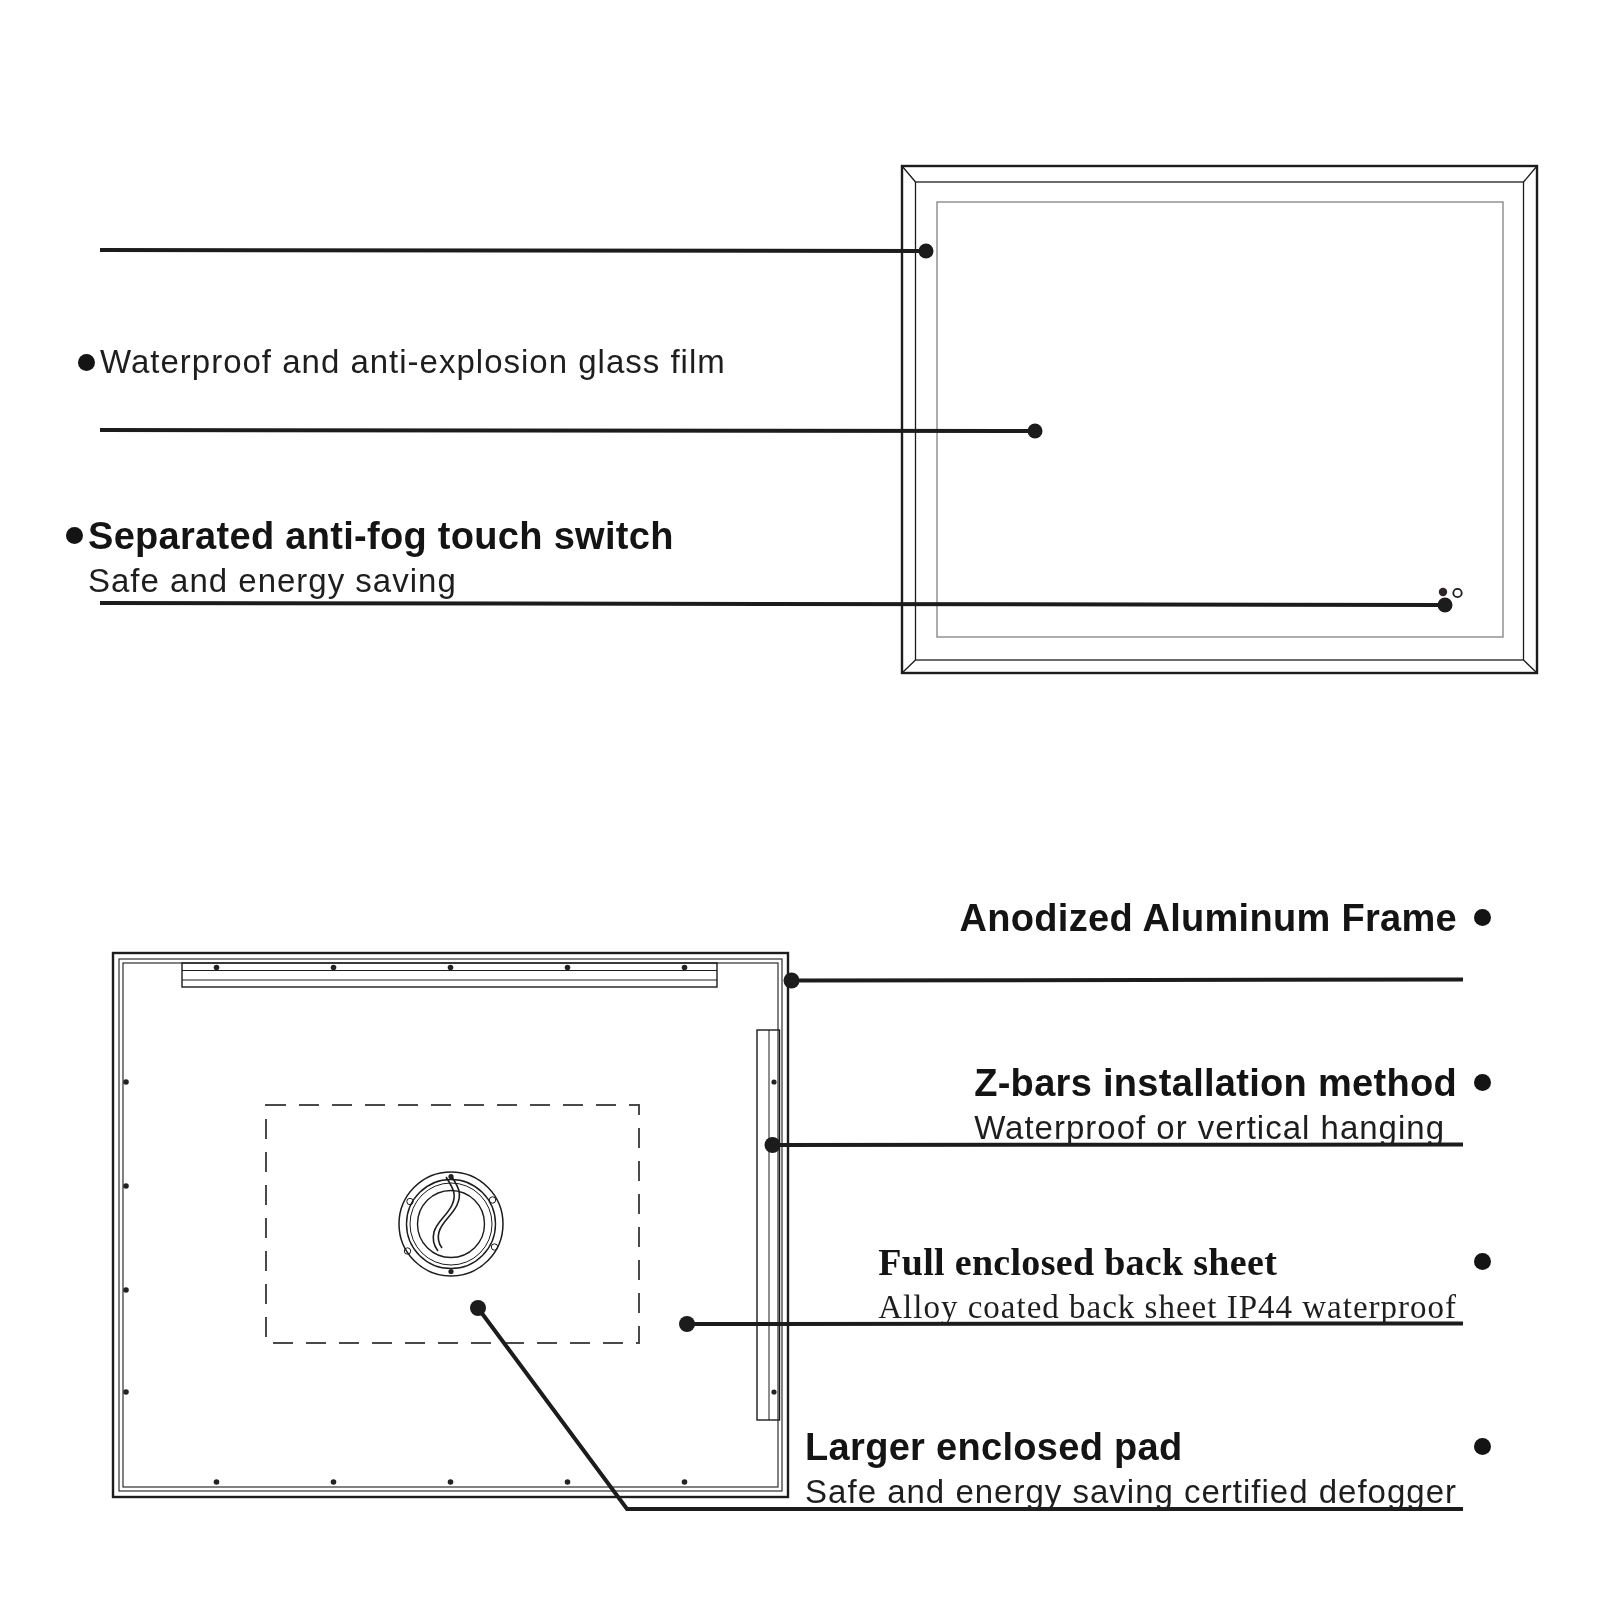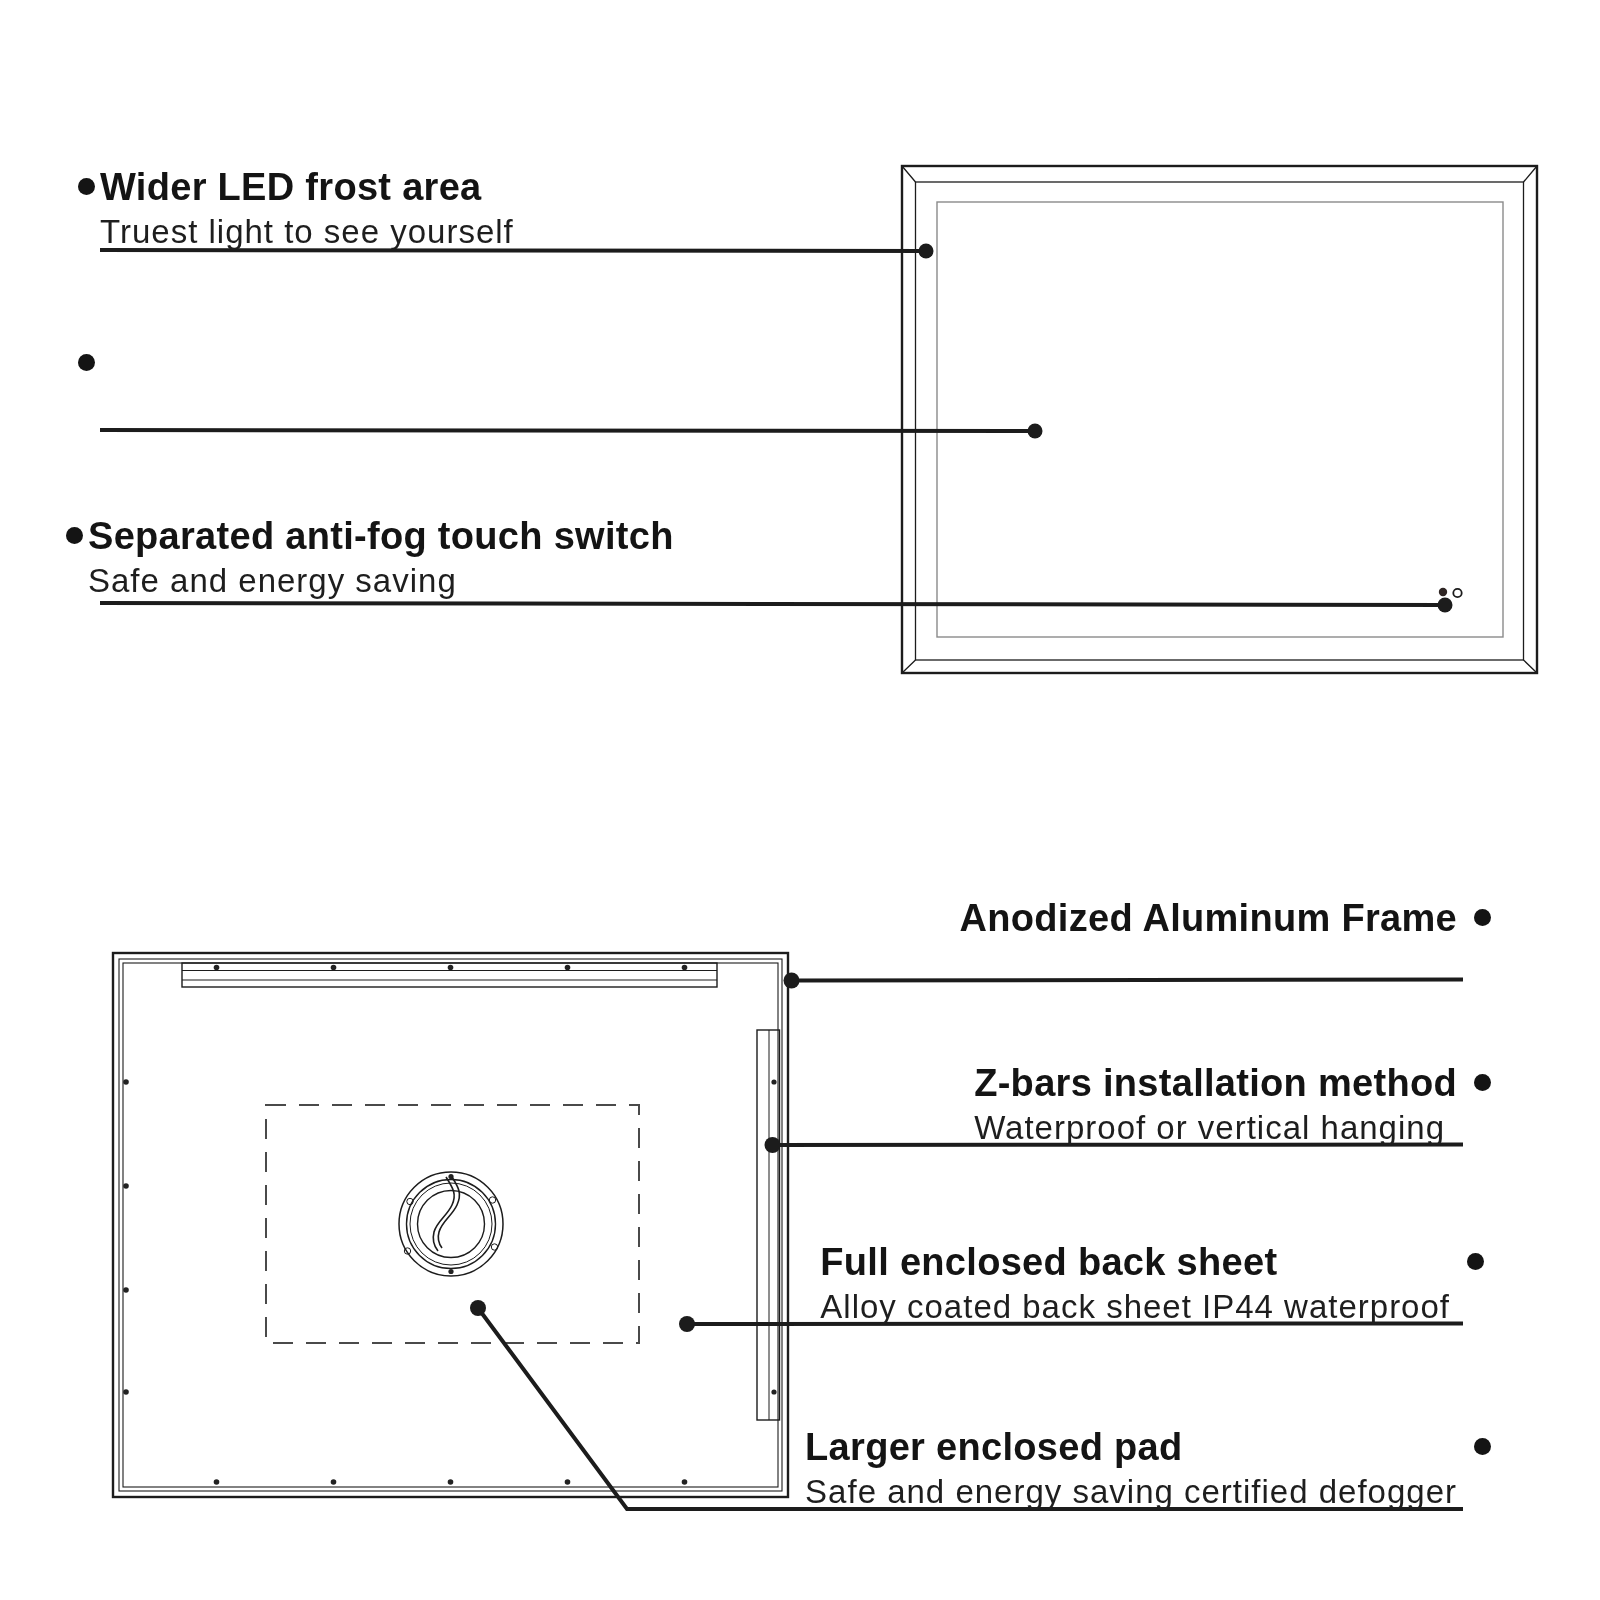--- a/index.html
+++ b/index.html
@@ -20,21 +20,21 @@
     position:absolute;width:17px;height:17px;border-radius:50%;background:#141414;top:14px;
   }
   .callout.left  .bullet{left:-22px;}
   .callout.right .bullet{right:-34px;}
   
   #c-l1{left:100px;top:164px;}
   #c-l2{left:100px;top:340px;}
   #c-l3{left:88px;top:513px;}
   #c-r1{right:143px;top:895px;}
   #c-r2{right:143px;top:1060px;}
-  #c-r3{right:150px;top:1239px;}
+  #c-r3{right:143px;top:1239px;font-family:Liberation Serif, serif;}
   #c-r4{right:143px;top:1424px;}
 </style>
 </head>
 <body>
 
 <div class="canvas">
 
   <svg class="linework" width="1600" height="1600" viewBox="0 0 1600 1600">
 
     <g fill="none" stroke="#1c1c1c">
@@ -121,28 +121,24 @@
       <circle cx="791.5" cy="980.5" r="8" stroke="none"></circle>
       <line x1="772.5" y1="1145" x2="1463" y2="1144.5"></line>
       <circle cx="772.5" cy="1145" r="8" stroke="none"></circle>
       <line x1="687" y1="1324" x2="1463" y2="1323.5"></line>
       <circle cx="687" cy="1324" r="8" stroke="none"></circle>
       <polyline fill="none" points="478,1308 627,1509 1463,1509"></polyline>
       <circle cx="478" cy="1308" r="8" stroke="none"></circle>
     </g>
   </svg>
 
-  <div class="callout left" id="c-l1">
-    <span class="bullet"></span>
-    <div class="title">Wider LED frost area</div>
-    <div class="subtitle">Truest light to see yourself</div>
-  </div>
 
   <div class="callout left" id="c-l2">
     <span class="bullet"></span>
+    <div class="subtitle">Waterproof and anti-explosion glass film</div>
   </div>
 
   <div class="callout left" id="c-l3">
     <span class="bullet"></span>
     <div class="title">Separated anti-fog touch switch</div>
     <div class="subtitle">Safe and energy saving</div>
   </div>
 
   <div class="callout right" id="c-r1">
     <span class="bullet"></span>

